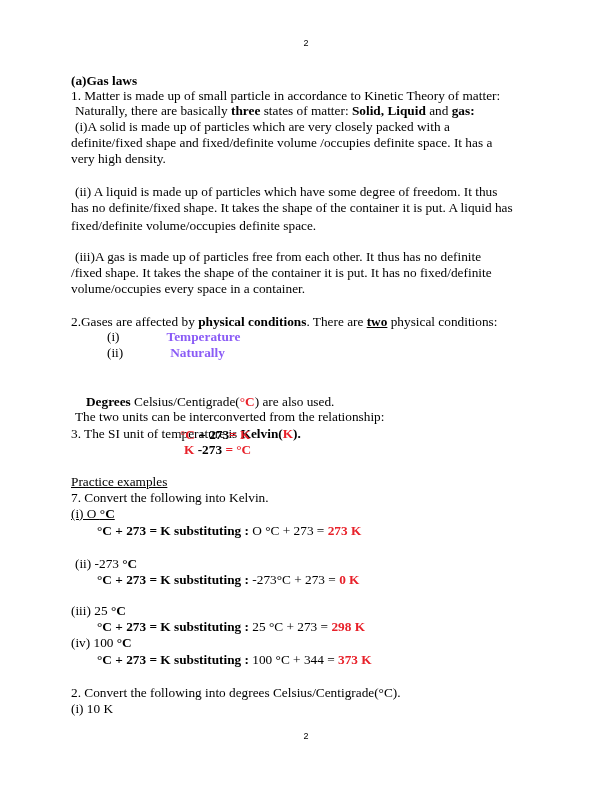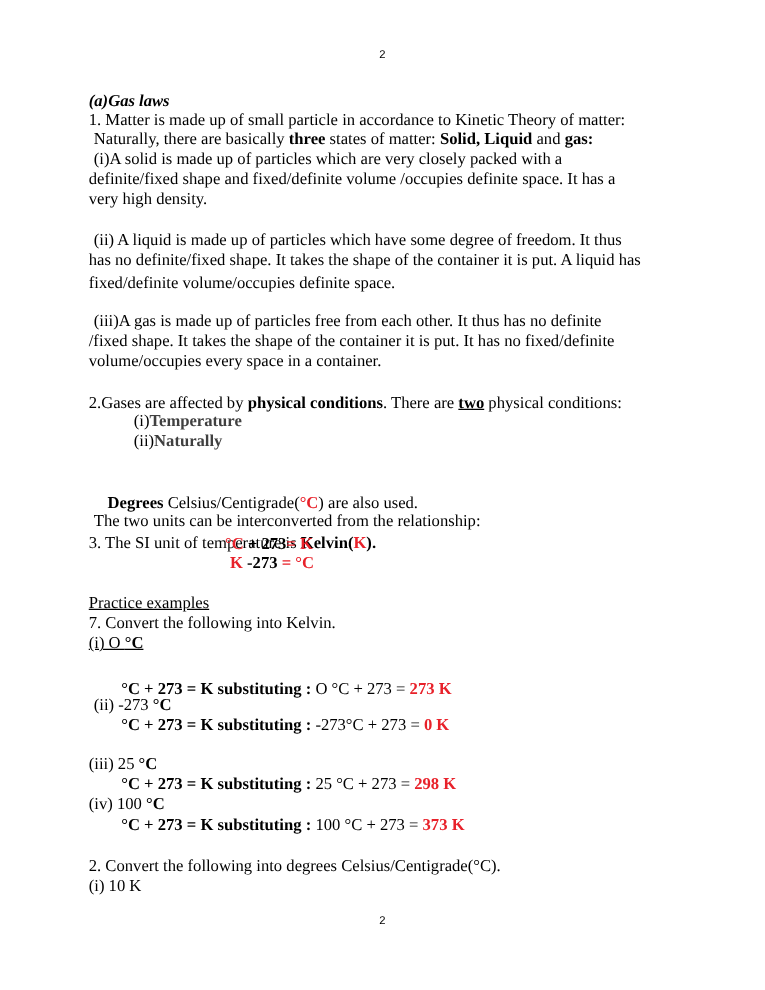--- a/index.html
+++ b/index.html
@@ -3,29 +3,29 @@
 <meta charset="utf-8">
 <style>
   html, body { margin: 0; padding: 0; background: #ffffff; }
   body { width: 612px; height: 792px; position: relative; overflow: hidden;
          font-family: "Liberation Serif", "DejaVu Serif", serif; color: #000; }
   .pnum { position: absolute; left: 0; width: 612px; text-align: center;
           font-family: "Liberation Sans", "DejaVu Sans", sans-serif; font-size: 9px; }
   .ln { position: absolute; left: 71px; font-size: 13.3px; line-height: 15px; white-space: nowrap; }
   b { font-weight: bold; }
   .red { color: #e8212a; font-weight: bold; }
-  .blue { color: #404040; font-weight: bold; }
+  .blue { color: #8b5cf6; font-weight: bold; margin-left: 47px; }
   .u { text-decoration: underline; }
 </style>
 </head>
 <body>
 
 <div class="pnum" style="top:38px;">2</div>
 
-<div class="ln" style="top:73px;font-style:italic;"><b>(a)Gas laws</b></div>
+<div class="ln" style="top:73px;"><b>(a)Gas laws</b></div>
 <div class="ln" style="top:88px;">1. Matter is made up of small particle in accordance to Kinetic Theory of matter:</div>
 <div class="ln" style="top:103px; left:75px;"><span>Naturally, there are basically </span><b>three</b><span> states of matter: </span><b>Solid, Liquid</b><span> and </span><b>gas:</b></div>
 
 <div class="ln" style="top:119px; left:75px;">(i)A solid is made up of particles which are very closely packed with a</div>
 <div class="ln" style="top:135px;">definite/fixed shape and fixed/definite volume /occupies definite space. It has a</div>
 <div class="ln" style="top:151px;">very high density.</div>
 
 <div class="ln" style="top:184px; left:75px;">(ii) A liquid is made up of particles which have some degree of freedom. It thus</div>
 <div class="ln" style="top:200px;">has no definite/fixed shape. It takes the shape of the container it is put. A liquid has</div>
 <div class="ln" style="top:218px;">fixed/definite volume/occupies definite space.</div>
@@ -41,26 +41,26 @@
 <div class="ln" style="top:378px;margin-top:48px;"><span>3. The SI unit of temperature is </span><b>Kelvin(</b><span class="red">K</span><b>).</b></div>
 <div class="ln" style="top:394px; left:86px;"><b>Degrees</b><span> Celsius/Centigrade(</span><span class="red">°C</span><span>) are also used.</span></div>
 <div class="ln" style="top:409px; left:75px;">The two units can be interconverted from the relationship:</div>
 <div class="ln" style="top:427px; left:180px;"><span class="red">°C</span><b> + 273</b><span class="red">= K</span></div>
 <div class="ln" style="top:442px; left:184px;"><span class="red">K</span><b> -273 </b><span class="red">= °C</span></div>
 
 <div class="ln u" style="top:474px;">Practice examples</div>
 <div class="ln" style="top:490px;">7. Convert  the following into Kelvin.</div>
 
 <div class="ln" style="top:506px;text-decoration:underline;"><span>(i) O </span><b>°C</b></div>
-<div class="ln" style="top:523px; left:97px;margin-top:20px;"><b>°C  + 273  =  K substituting :</b><span> O °C  +  273  =  </span><span class="red">273 K</span></div>
+<div class="ln" style="top:523px; left:97px;"><b>°C  + 273  =  K substituting :</b><span> O °C  +  273  =  </span><span class="red">273 K</span></div>
 
 <div class="ln" style="top:556px; left:75px;"><span>(ii) -273 </span><b>°C</b></div>
 <div class="ln" style="top:572px; left:97px;"><b>°C  + 273  =  K substituting :</b><span>  -273°C  +  273  = </span><span class="red">0 K</span></div>
 
 <div class="ln" style="top:603px;"><span>(iii) 25 </span><b>°C</b></div>
 <div class="ln" style="top:619px; left:97px;"><b>°C  + 273  =  K substituting :</b><span> 25 °C  +  273  =  </span><span class="red">298 K</span></div>
 <div class="ln" style="top:635px;"><span>(iv) 100 </span><b>°C</b></div>
-<div class="ln" style="top:652px; left:97px;"><b>°C  + 273  =  K substituting :</b><span> 100 °C  +  273  =  </span><span class="red">373 K</span></div>
+<div class="ln" style="top:652px; left:97px;"><b>°C  + 273  =  K substituting :</b><span> 100 °C  +  344  =  </span><span class="red">373 K</span></div>
 
 <div class="ln" style="top:685px;">2. Convert  the following into degrees Celsius/Centigrade(°C).</div>
 <div class="ln" style="top:701px;">(i) 10 K</div>
 
 <div class="pnum" style="top:731px;">2</div>
 
 </body></html>

